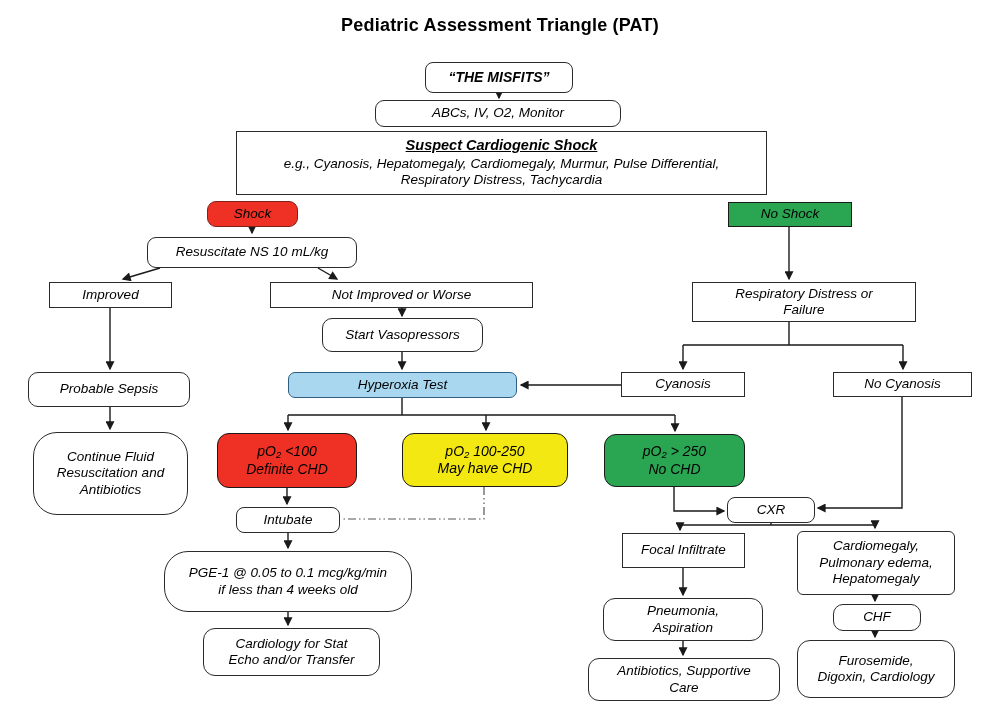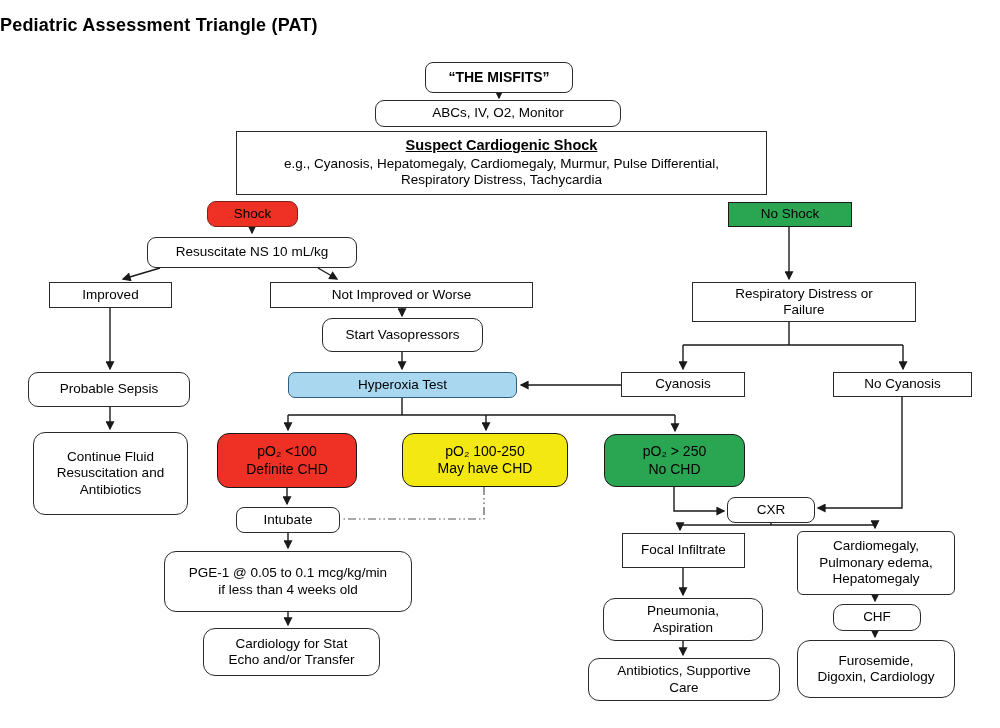--- a/index.html
+++ b/index.html
@@ -3,35 +3,35 @@
 <meta charset="utf-8">
 <style>
   html,body{margin:0;padding:0;background:#ffffff;}
   #stage{
     position:relative;width:1000px;height:728px;background:#ffffff;
     font-family:"Liberation Sans","DejaVu Sans",sans-serif;color:#000;
     overflow:hidden;
   }
   #connectors{position:absolute;left:0;top:0;z-index:1;}
   .page-title{
-    position:absolute;left:0;right:0;top:15px;
+    position:absolute;left:0;right:0;top:15px;text-align:center;
     font-size:18px;font-weight:bold;z-index:2;letter-spacing:.2px;
   }
   .node{
     position:absolute;z-index:2;background:#ffffff;
     border:1.4px solid #2b2b2b;box-sizing:border-box;
     display:flex;align-items:center;justify-content:center;
     text-align:center;font-size:13.5px;line-height:1.22;
-    white-space:pre-line;padding:1px 16px;
+    white-space:pre-line;padding:1px 16px;font-style:italic;
   }
   .round{border-radius:8px;}
   .r9{border-radius:9px;text-align:right;}
   .r10{border-radius:10px;}
   .r12{border-radius:12px;}
-  .r14{border-radius:12px;}
+  .r14{border-radius:24px;}
   .bold{font-weight:bold;}
   .fill-red{background:var(--c-red,#EE3124);border-color:#7e221a;}
   .fill-red-blk{background:var(--c-red,#EE3124);border-color:#1a1a1a;}
   .fill-green{background:var(--c-green,#2AA653);border-color:#1a1a1a;}
   .fill-yellow{background:var(--c-yellow,#F4E813);border-color:#1a1a1a;}
   .fill-blue{background:var(--c-light_blue,#A9D7F0);border-color:#2e5f80;}
   .suspect-inner{display:flex;flex-direction:column;justify-content:center;gap:1px;}
   .suspect-title{font-weight:bold;text-decoration:underline;font-size:14.5px;}
   .suspect-body{font-size:13.5px;white-space:pre-line;}
 </style>

